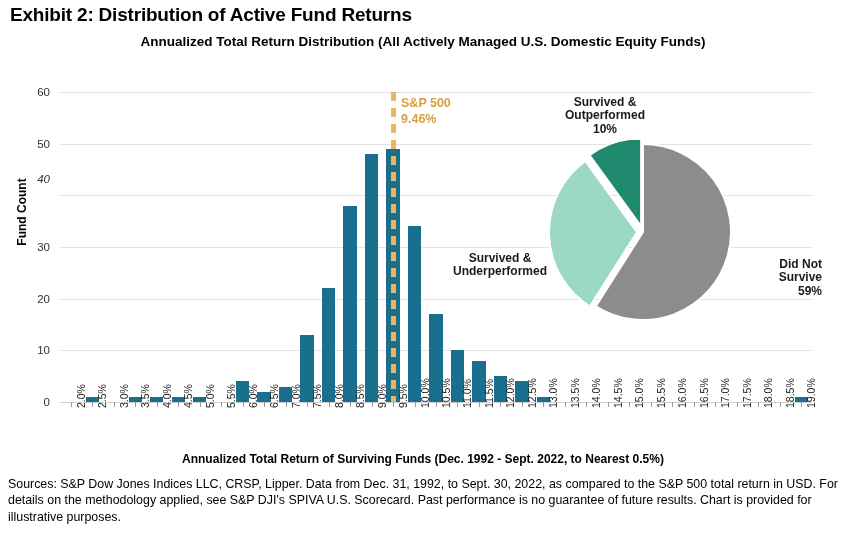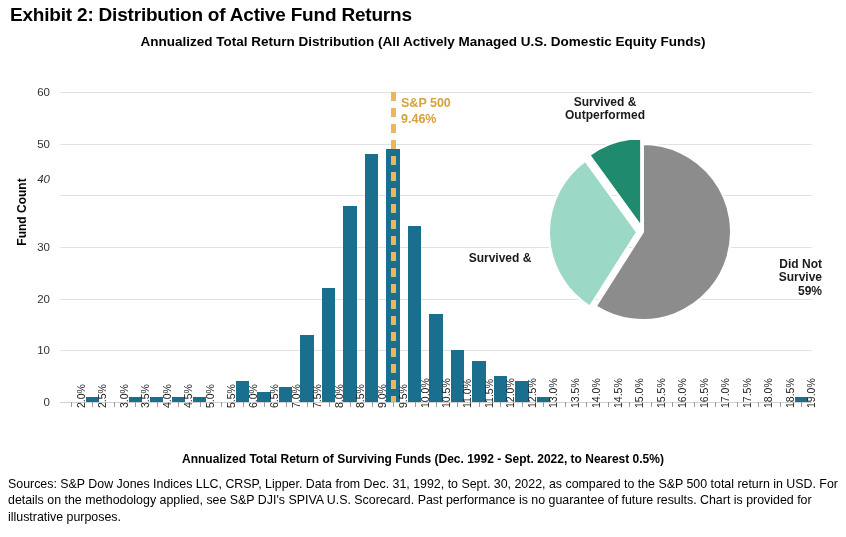--- a/index.html
+++ b/index.html
@@ -249,23 +249,25 @@
   <svg id="pie-svg" viewBox="0 0 200 185" width="200" height="185">
       <path d="M 98 92 L 98 4 A 88 88 0 1 1 50.84724204184835 166.30085744417735 Z" fill="#8C8C8C" stroke="#ffffff" stroke-width="2"></path>
       <path d="M 92.00296063780561 92.18846455446877 L 44.85020267965396 166.48932199864612 A 88 88 0 0 1 40.2778584360679 20.994969049473454 Z" fill="#9BD9C6" stroke="#ffffff" stroke-width="2"></path>
       <path d="M 96.14589803375031 86.29366090222908 L 44.4207958320126 15.100165397233766 A 88 88 0 0 1 96.1458980337503 -1.7063390977709219 Z" fill="#1F8A6E" stroke="#ffffff" stroke-width="2"></path>
     </svg>
 </div>
 
 <div class="pie-callout" id="pie-callout-outperformed">
   <div>Survived &amp;</div>
   <div>Outperformed</div>
+  <div>10%</div>
 </div>
 <div class="pie-callout" id="pie-callout-underperformed">
   <div>Survived &amp;</div>
+  <div>Underperformed</div>
 </div>
 <div class="pie-callout" id="pie-callout-didnotsurvive">
   <div>Did Not</div>
   <div>Survive</div>
   <div>59%</div>
 </div>
 
 <div id="sources-note">Sources: S&amp;P Dow Jones Indices LLC, CRSP, Lipper. Data from Dec. 31, 1992, to Sept. 30, 2022, as compared to the S&amp;P 500 total return in USD. For details on the methodology applied, see S&amp;P DJI's SPIVA U.S. Scorecard. Past performance is no guarantee of future results. Chart is provided for illustrative purposes.</div>
 
 </body></html>

